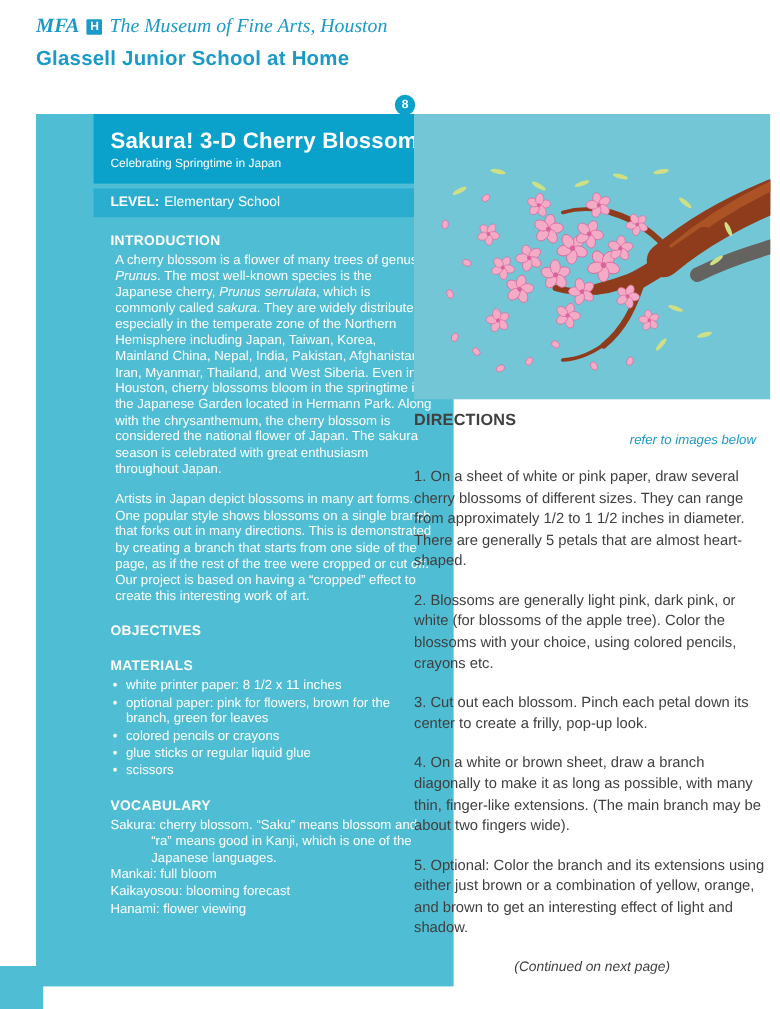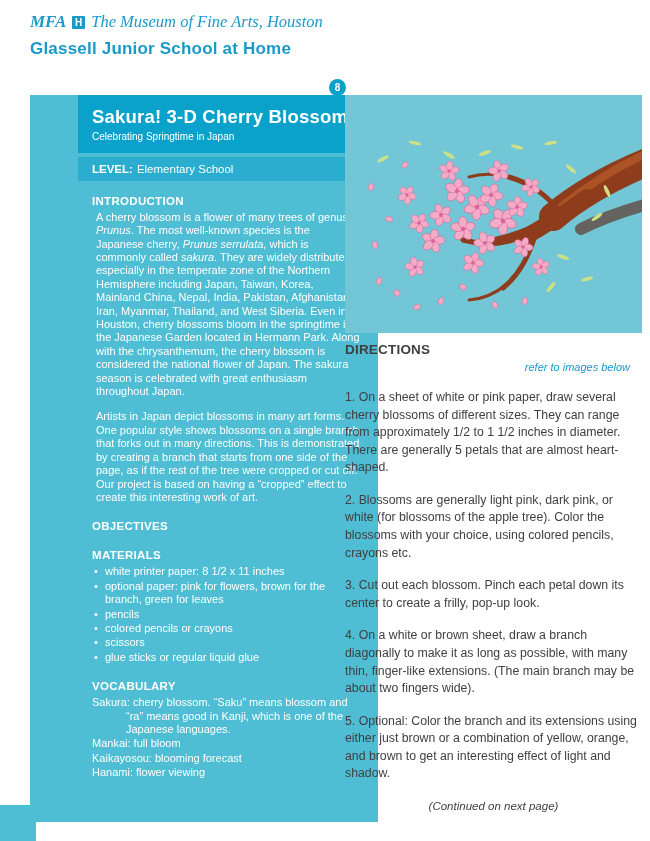--- a/index.html
+++ b/index.html
@@ -79,24 +79,23 @@
     </div>
     <div class="panel-body">
       <h3 class="sec first">INTRODUCTION</h3>
       <p><span>A cherry blossom is a flower of many trees of genus </span><i>Prunus</i><span>. The most well-known species is the Japanese cherry, </span><i>Prunus serrulata</i><span>, which is commonly called </span><i>sakura</i><span>. They are widely distributed, especially in the temperate zone of the Northern Hemisphere including Japan, Taiwan, Korea, Mainland China, Nepal, India, Pakistan, Afghanistan, Iran, Myanmar, Thailand, and West Siberia. Even in Houston, cherry blossoms bloom in the springtime in the Japanese Garden located in Hermann Park. Along with the chrysanthemum, the cherry blossom is considered the national flower of Japan. The sakura season is celebrated with great enthusiasm throughout Japan.</span></p>
       <p>Artists in Japan depict blossoms in many art forms. One popular style shows blossoms on a single branch that forks out in many directions. This is demonstrated by creating a branch that starts from one side of the page, as if the rest of the tree were cropped or cut off. Our project is based on having a “cropped” effect to create this interesting work of art.</p>
       <h3 class="sec">OBJECTIVES</h3>
       <h3 class="sec">MATERIALS</h3>
       <ul class="materials-list">
           <li>white printer paper: 8 1/2 x 11 inches</li>
           <li>optional paper: pink for flowers, brown for the branch, green for leaves</li>
-          <li>pencils</li>
           <li>colored pencils or crayons</li>
+          <li>glue sticks or regular liquid glue</li>
           <li>scissors</li>
-          <li>glue sticks or regular liquid glue</li>
         </ul>
       <h3 class="sec">VOCABULARY</h3>
       <div>
           <div class="vocab-entry">Sakura: cherry blossom. “Saku” means blossom and “ra” means good in Kanji, which is one of the Japanese languages.</div>
           <div class="vocab-entry">Mankai: full bloom</div>
           <div class="vocab-entry">Kaikayosou: blooming forecast</div>
           <div class="vocab-entry">Hanami: flower viewing</div>
         </div>
     </div>
   </aside>

